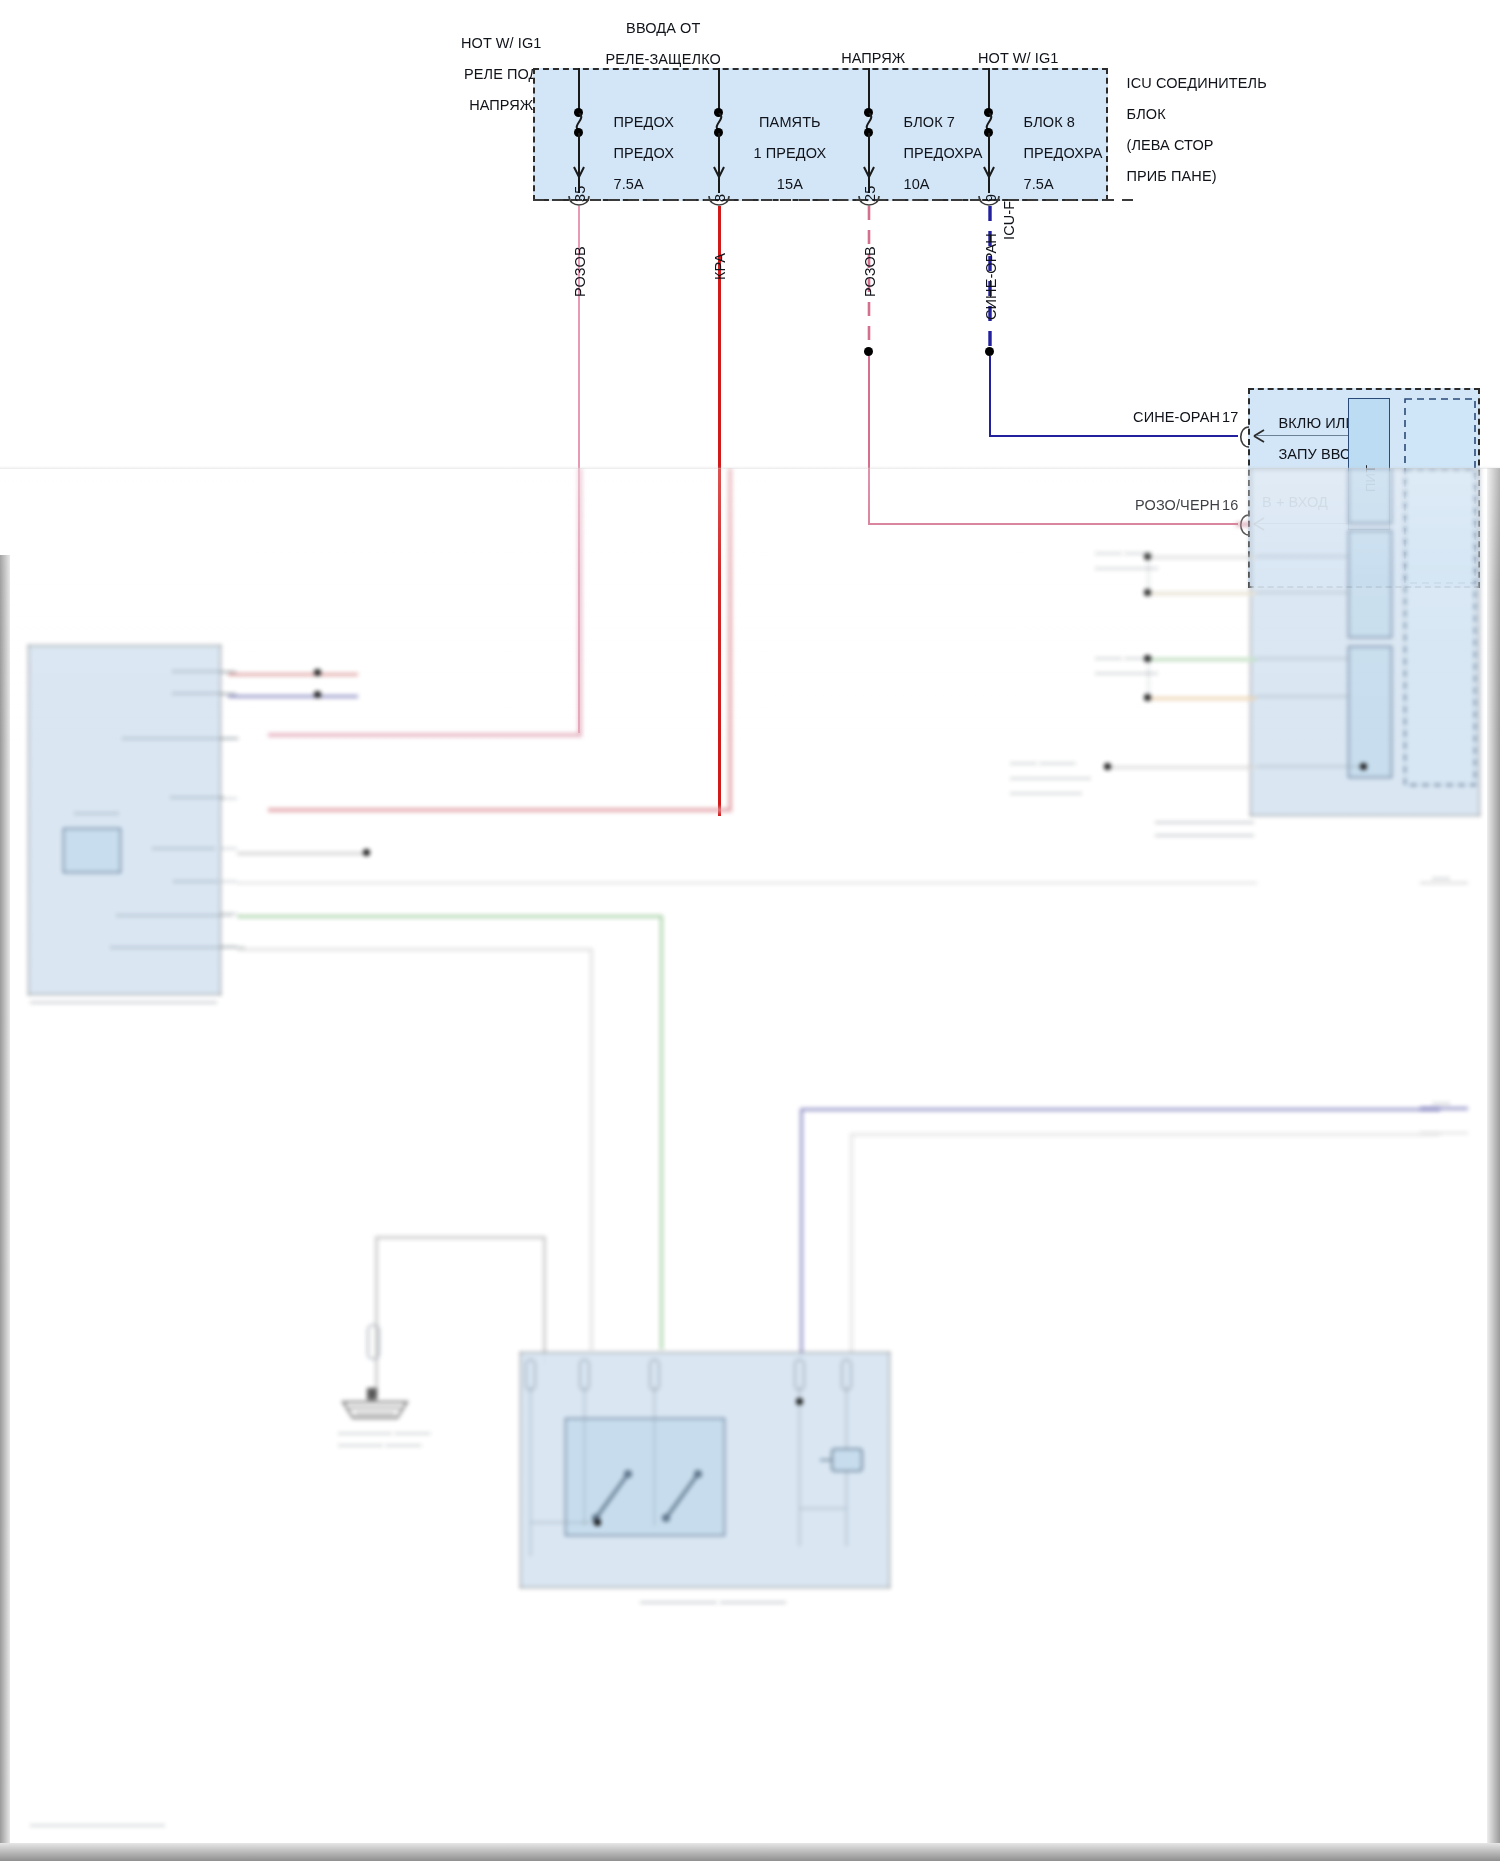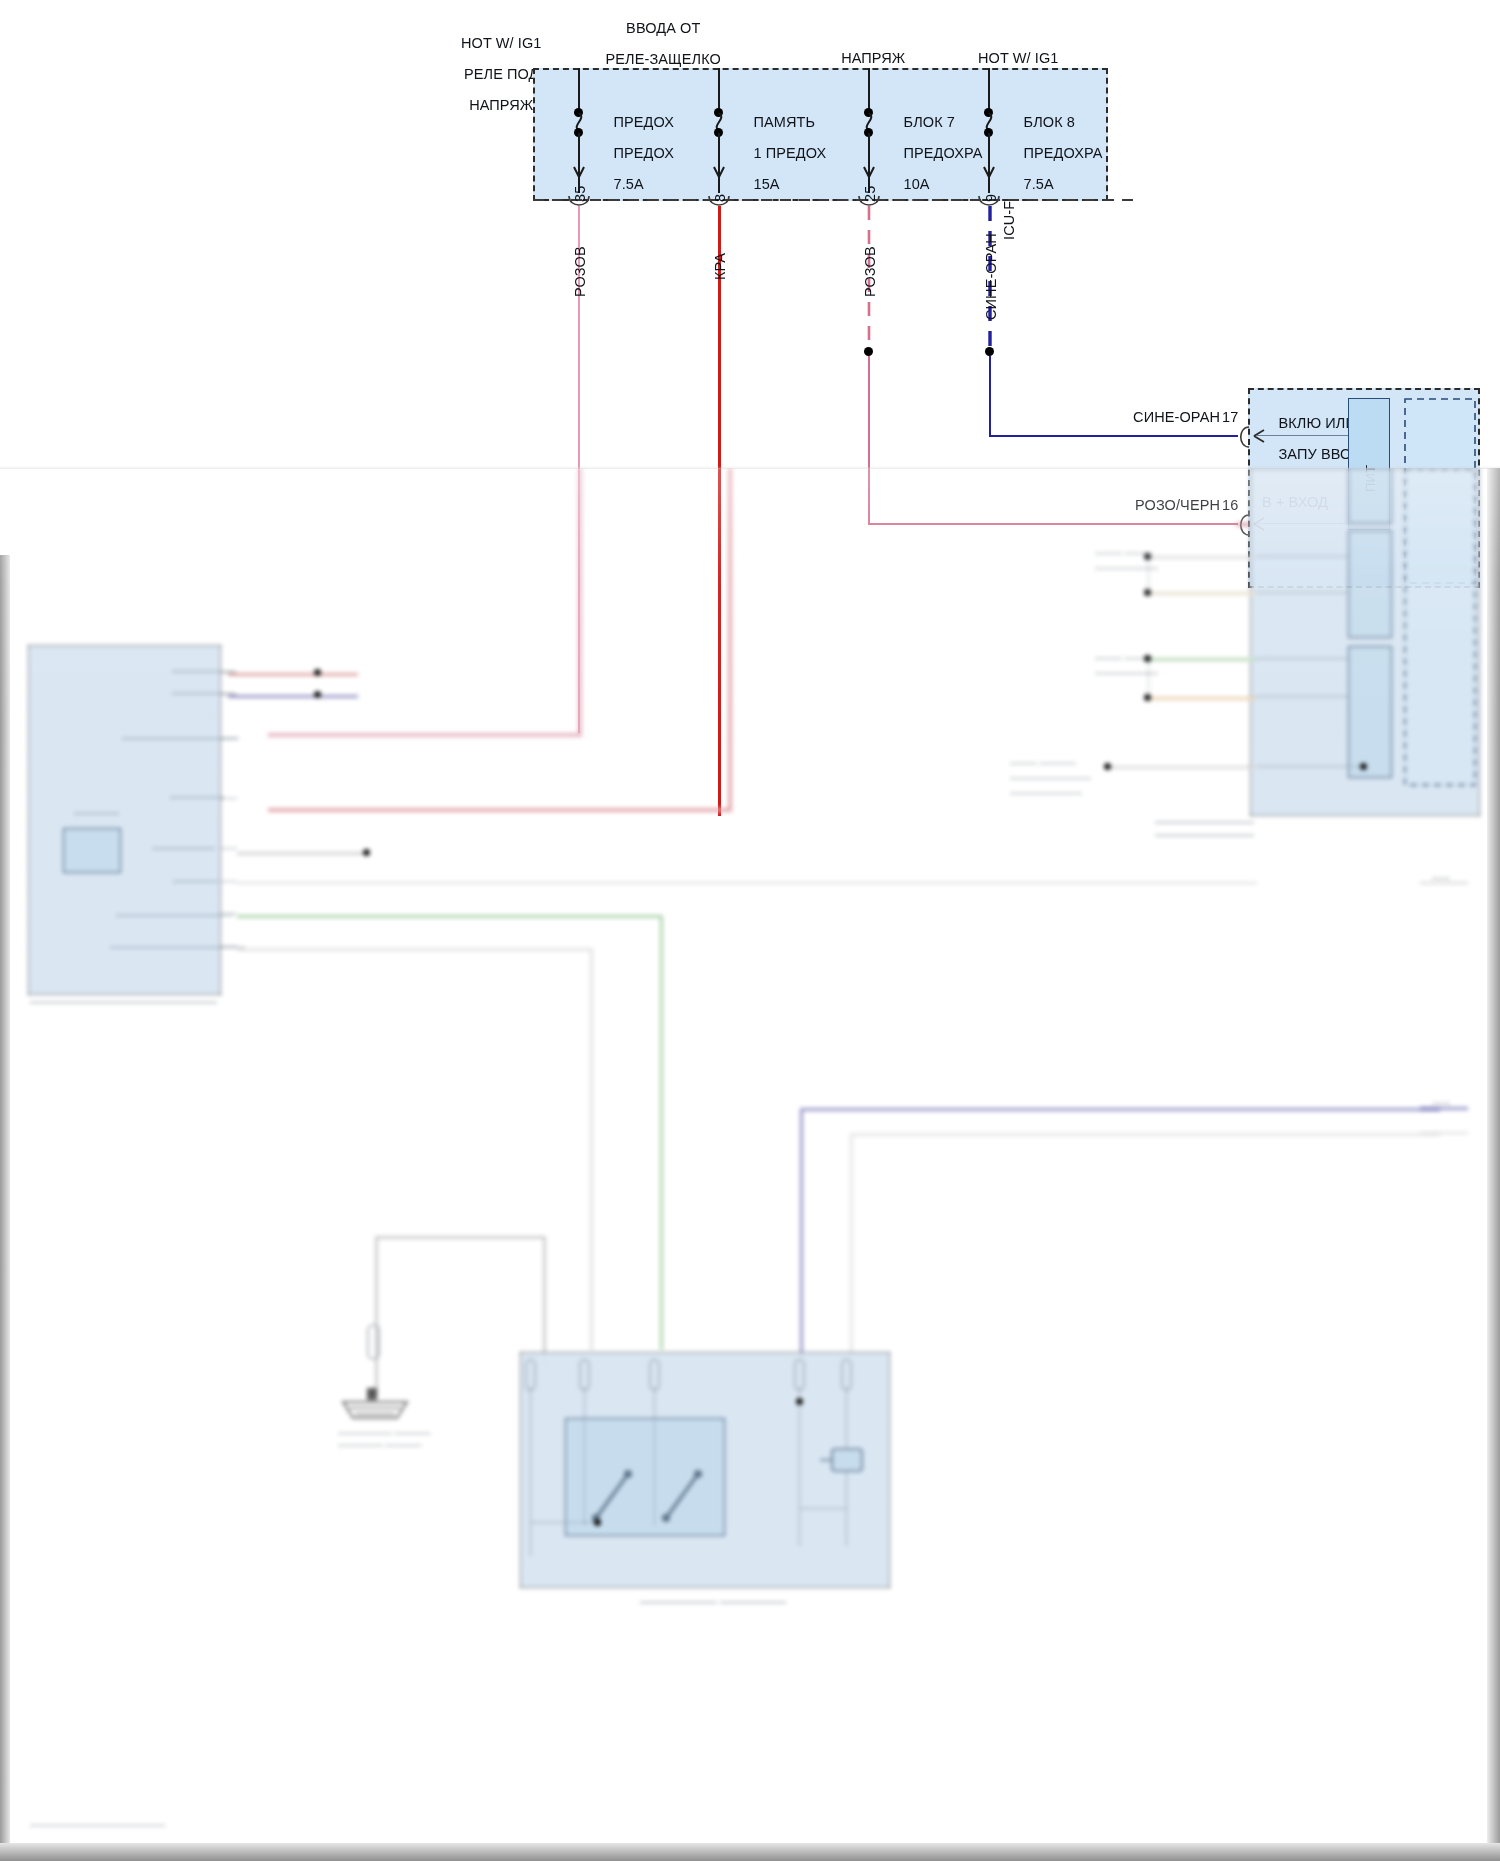--- a/index.html
+++ b/index.html
@@ -106,20 +106,26 @@
     <span>ОТ АККУМ</span>
   </div>
 
   <div class="lbl c" style="left:905px;top:35px;width:210px;">
     <span>HOT W/ IG1</span><br>
     <span>РЕЛЕ ПОД НАПРЯЖ</span>
   </div>
 
   <div class="dashbox" style="left:533px;top:68px;width:575px;height:133px;"></div>
 
+  <div class="lbl" style="left:1110px;top:60px;width:230px;">
+    <span>ICU СОЕДИНИТЕЛЬ</span><br>
+    <span>БЛОК</span><br>
+    <span>(ЛЕВА СТОР</span><br>
+    <span>ПРИБ ПАНЕ)</span>
+  </div>
 
   <div class="w wv" style="left:578px;top:68px;height:45px;border-left-color:#1a1a1a;"></div>
   <div class="dot" style="left:574px;top:108px;"></div>
   <svg class="abs" style="left:566px;top:113px;" width="26" height="26" viewBox="0 0 26 26">
     <path d="M13 0 C 21 6, 5 12, 13 18 L13 26" fill="none" stroke="#1a1a1a" stroke-width="2"></path>
   </svg>
   <div class="dot" style="left:574px;top:128px;"></div>
   <div class="w wv" style="left:578px;top:133px;height:60px;border-left-color:#1a1a1a;"></div>
   <svg class="abs" style="left:571px;top:160px;" width="16" height="18" viewBox="0 0 16 18">
     <path d="M8 18 L2 5 L14 5 Z" fill="#1a1a1a" opacity="0"></path>
@@ -134,21 +140,21 @@
   <div class="w wv" style="left:718px;top:68px;height:45px;border-left-color:#1a1a1a;"></div>
   <div class="dot" style="left:714px;top:108px;"></div>
   <svg class="abs" style="left:706px;top:113px;" width="26" height="26" viewBox="0 0 26 26">
     <path d="M13 0 C 21 6, 5 12, 13 18 L13 26" fill="none" stroke="#1a1a1a" stroke-width="2"></path>
   </svg>
   <div class="dot" style="left:714px;top:128px;"></div>
   <div class="w wv" style="left:718px;top:133px;height:60px;border-left-color:#1a1a1a;"></div>
   <svg class="abs" style="left:711px;top:160px;" width="16" height="18" viewBox="0 0 16 18">
     <path d="M8 17 L3 7 M8 17 L13 7" stroke="#1a1a1a" stroke-width="2" fill="none"></path>
   </svg>
-  <div class="lbl" style="left:737px;top:99px;">
+  <div class="lbl" style="left:737px;top:99px;text-align:center;">
     <span>ПАМЯТЬ</span><br>
     <span>1 ПРЕДОХ</span><br>
     <span>15A</span>
   </div>
 
   <div class="w wv" style="left:868px;top:68px;height:45px;border-left-color:#1a1a1a;"></div>
   <div class="dot" style="left:864px;top:108px;"></div>
   <svg class="abs" style="left:856px;top:113px;" width="26" height="26" viewBox="0 0 26 26">
     <path d="M13 0 C 21 6, 5 12, 13 18 L13 26" fill="none" stroke="#1a1a1a" stroke-width="2"></path>
   </svg>

